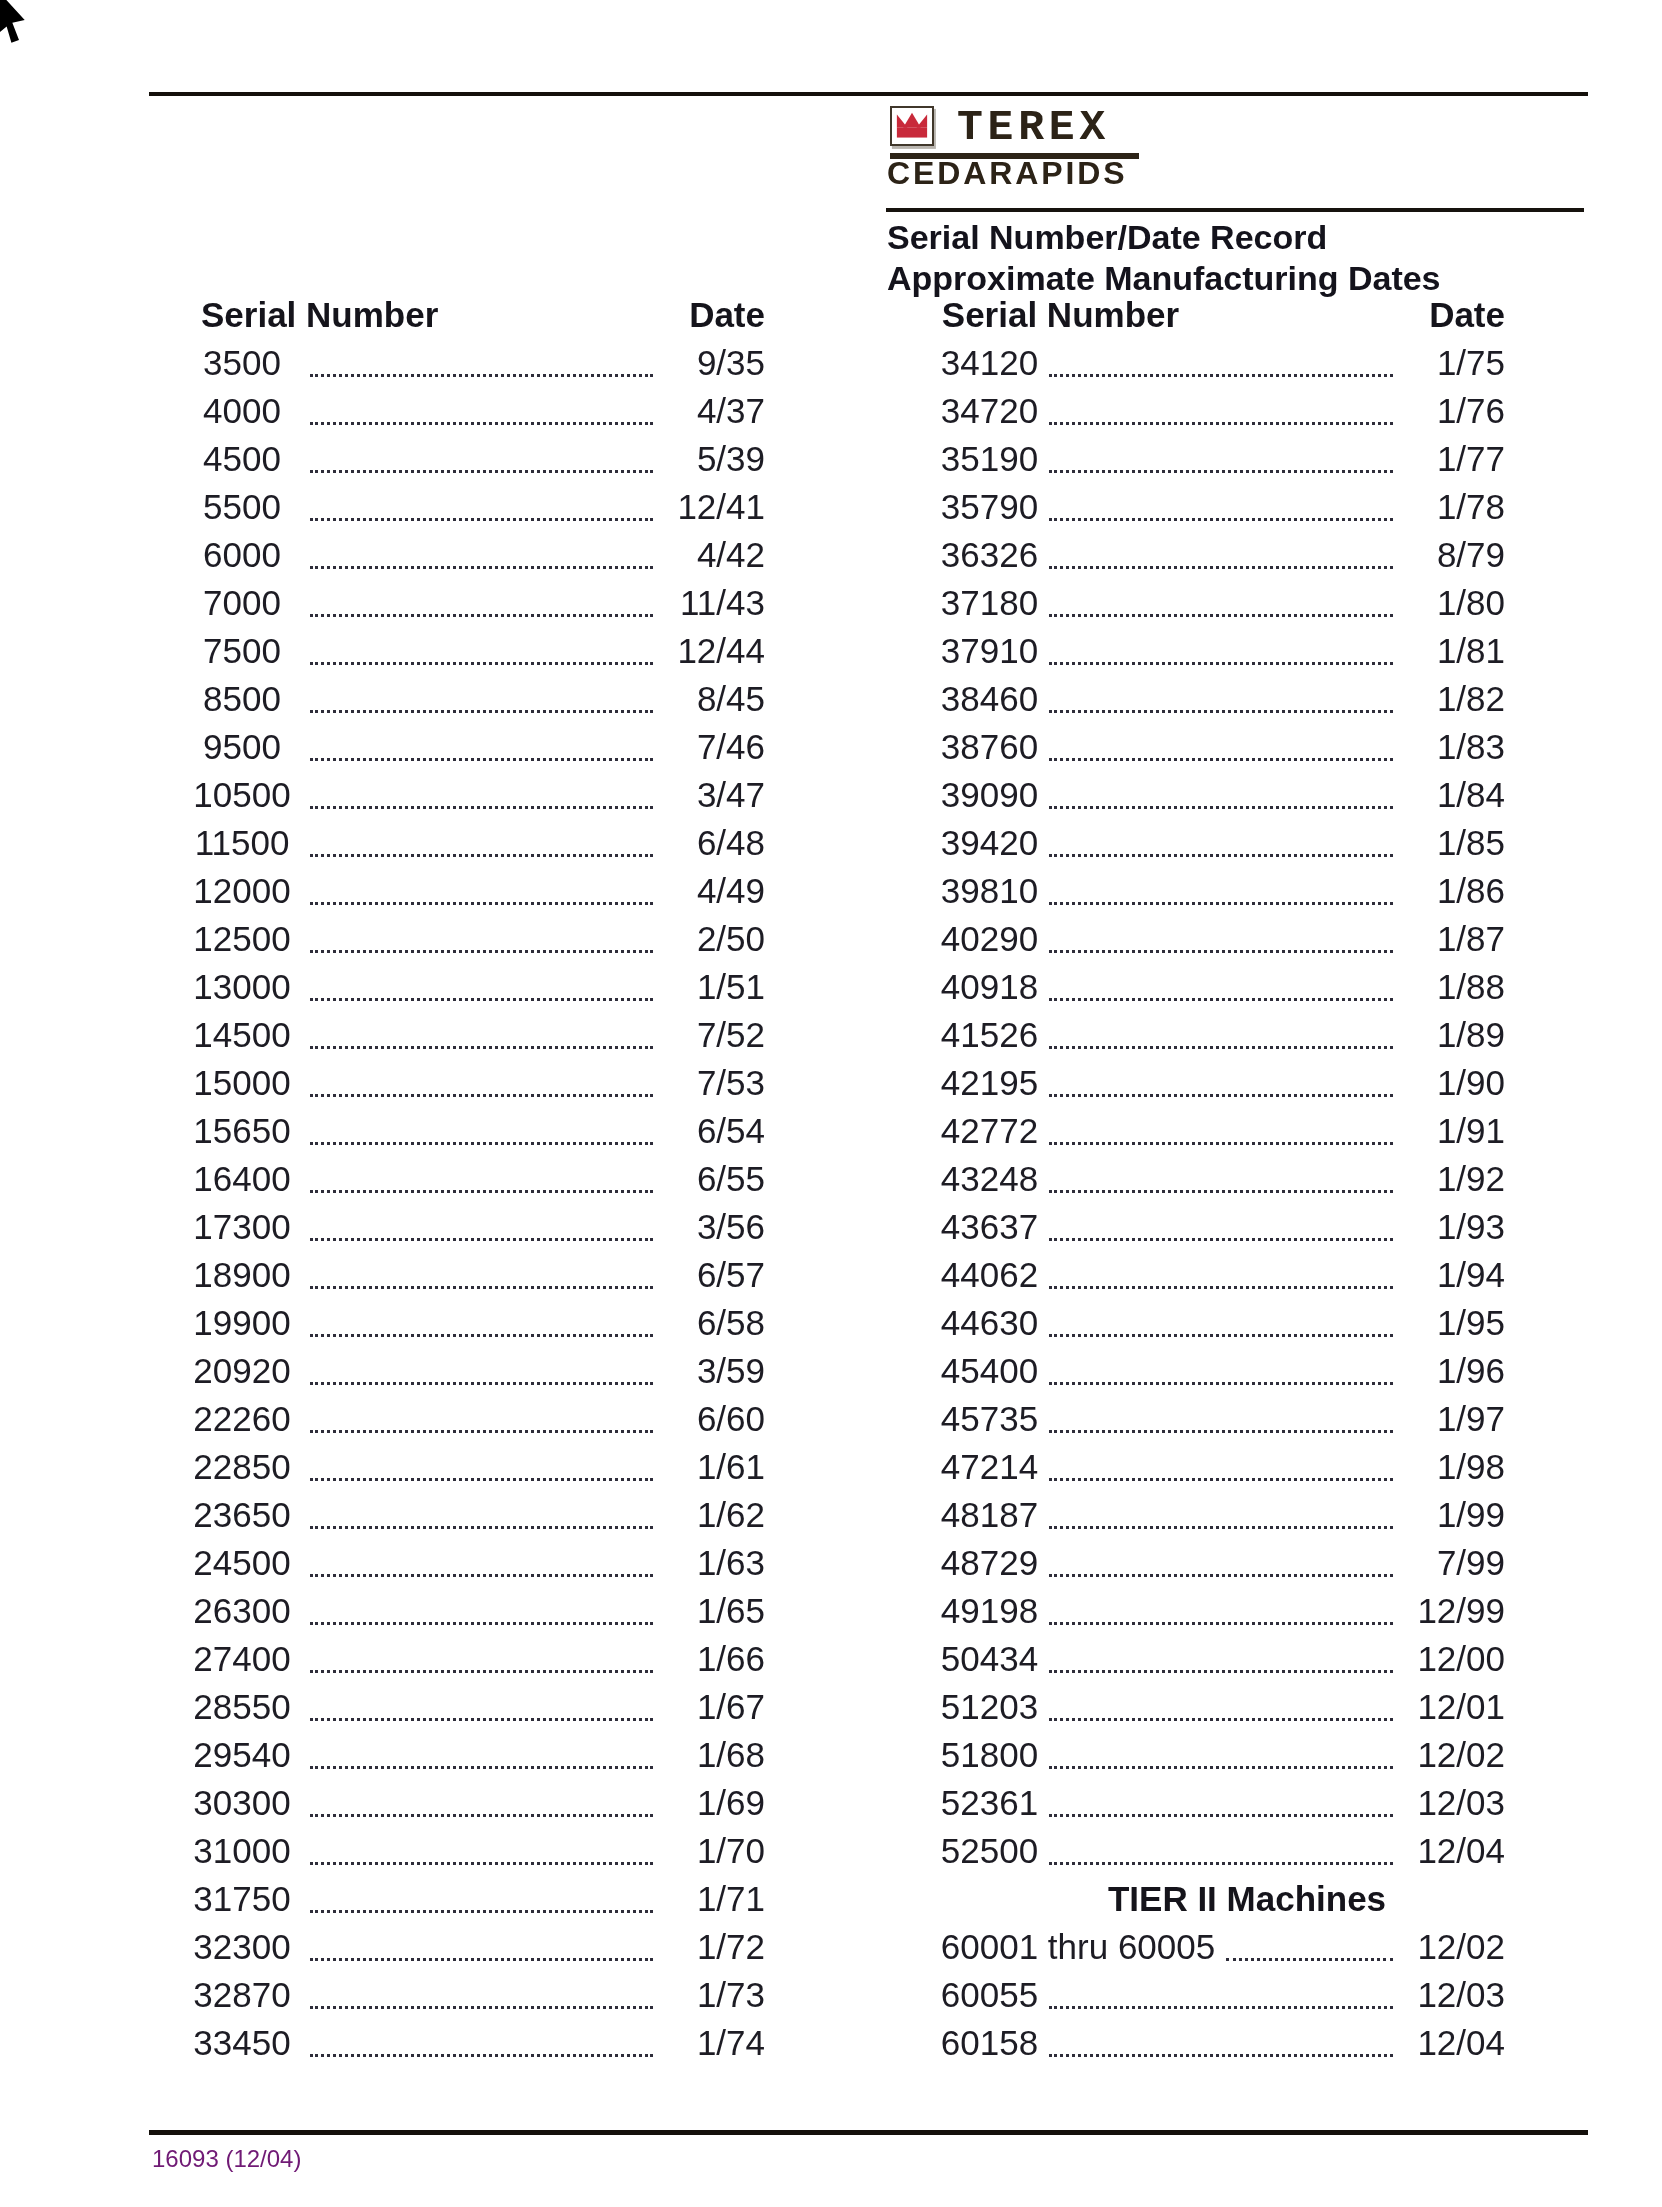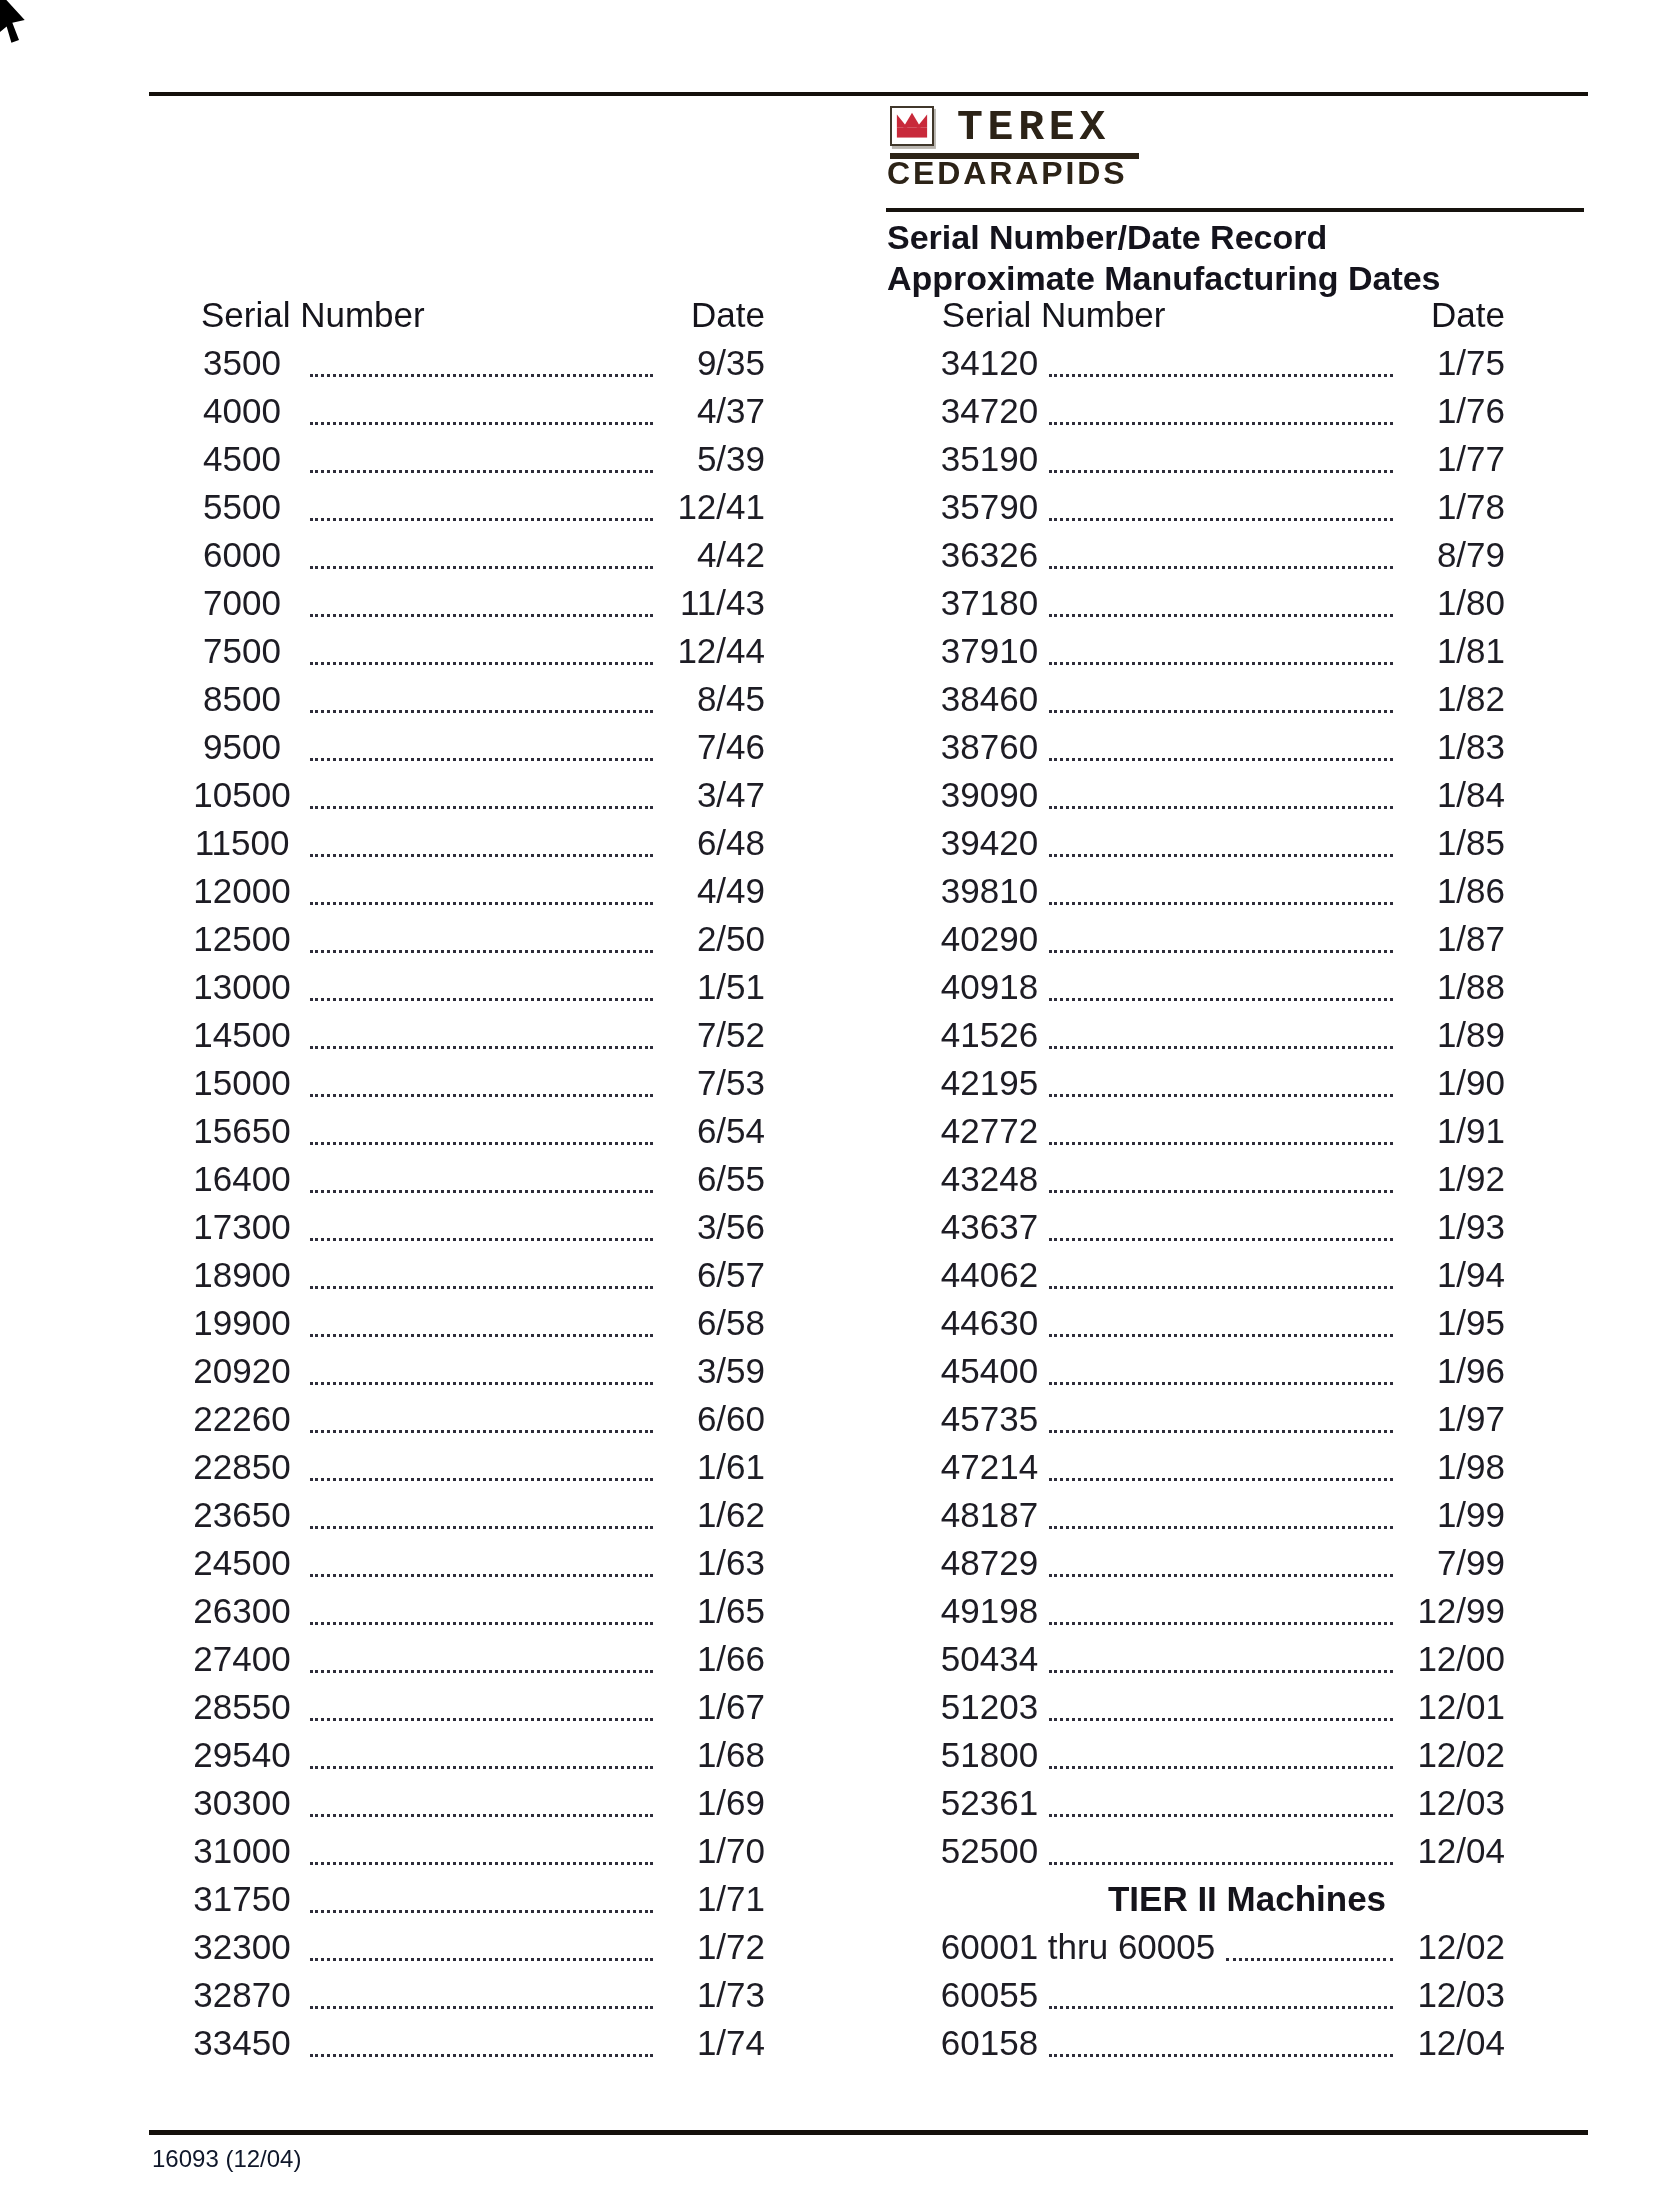--- a/index.html
+++ b/index.html
@@ -40,31 +40,31 @@
   .col-right{left:937px;width:568px;}
   .row{display:flex;height:48px;line-height:48px;font-size:35px;white-space:nowrap;}
   .row .serial{flex:0 0 auto;}
   .col-left .row .serial{width:114px;text-align:center;}
   .col-right .row .serial{padding-left:3.8px;}
   .row .dots{
     flex:1 1 auto;height:0;margin:35px 8.6px 0 10.5px;
     border-bottom:3.3px dotted #2e2d3a;
   }
   .row .date{flex:0 0 auto;width:103px;text-align:right;}
-  .row.hdr{font-weight:normal;justify-content:space-between;color:#15141b;}
+  .row.hdr{font-weight:bold;justify-content:space-between;color:#15141b;}
   .row.hdr .serial{width:auto;text-align:left;}
   .col-left .row.hdr .serial{padding-left:16px;}
   .col-right .row.hdr .serial{padding-left:4.8px;}
   .row.tier-heading{
     display:block;font-weight:bold;text-align:center;color:#15141b;
     padding-left:52px;
   }
   .footer{
     position:absolute;left:152px;top:2143px;height:32px;line-height:32px;
-    font-size:24px;color:#0f172a;
+    font-size:24px;color:#701a75;
   }
   .cursor{position:absolute;left:0;top:0;width:38px;height:57px;overflow:visible;pointer-events:none;}
 </style>
 </head>
 <body>
 
 <svg class="cursor" viewBox="0 0 40 60">
   <polygon points="-8,-16 26,21 13,24 20,42 12,45 7,28 -4,37" fill="#000"></polygon>
 </svg>
 

